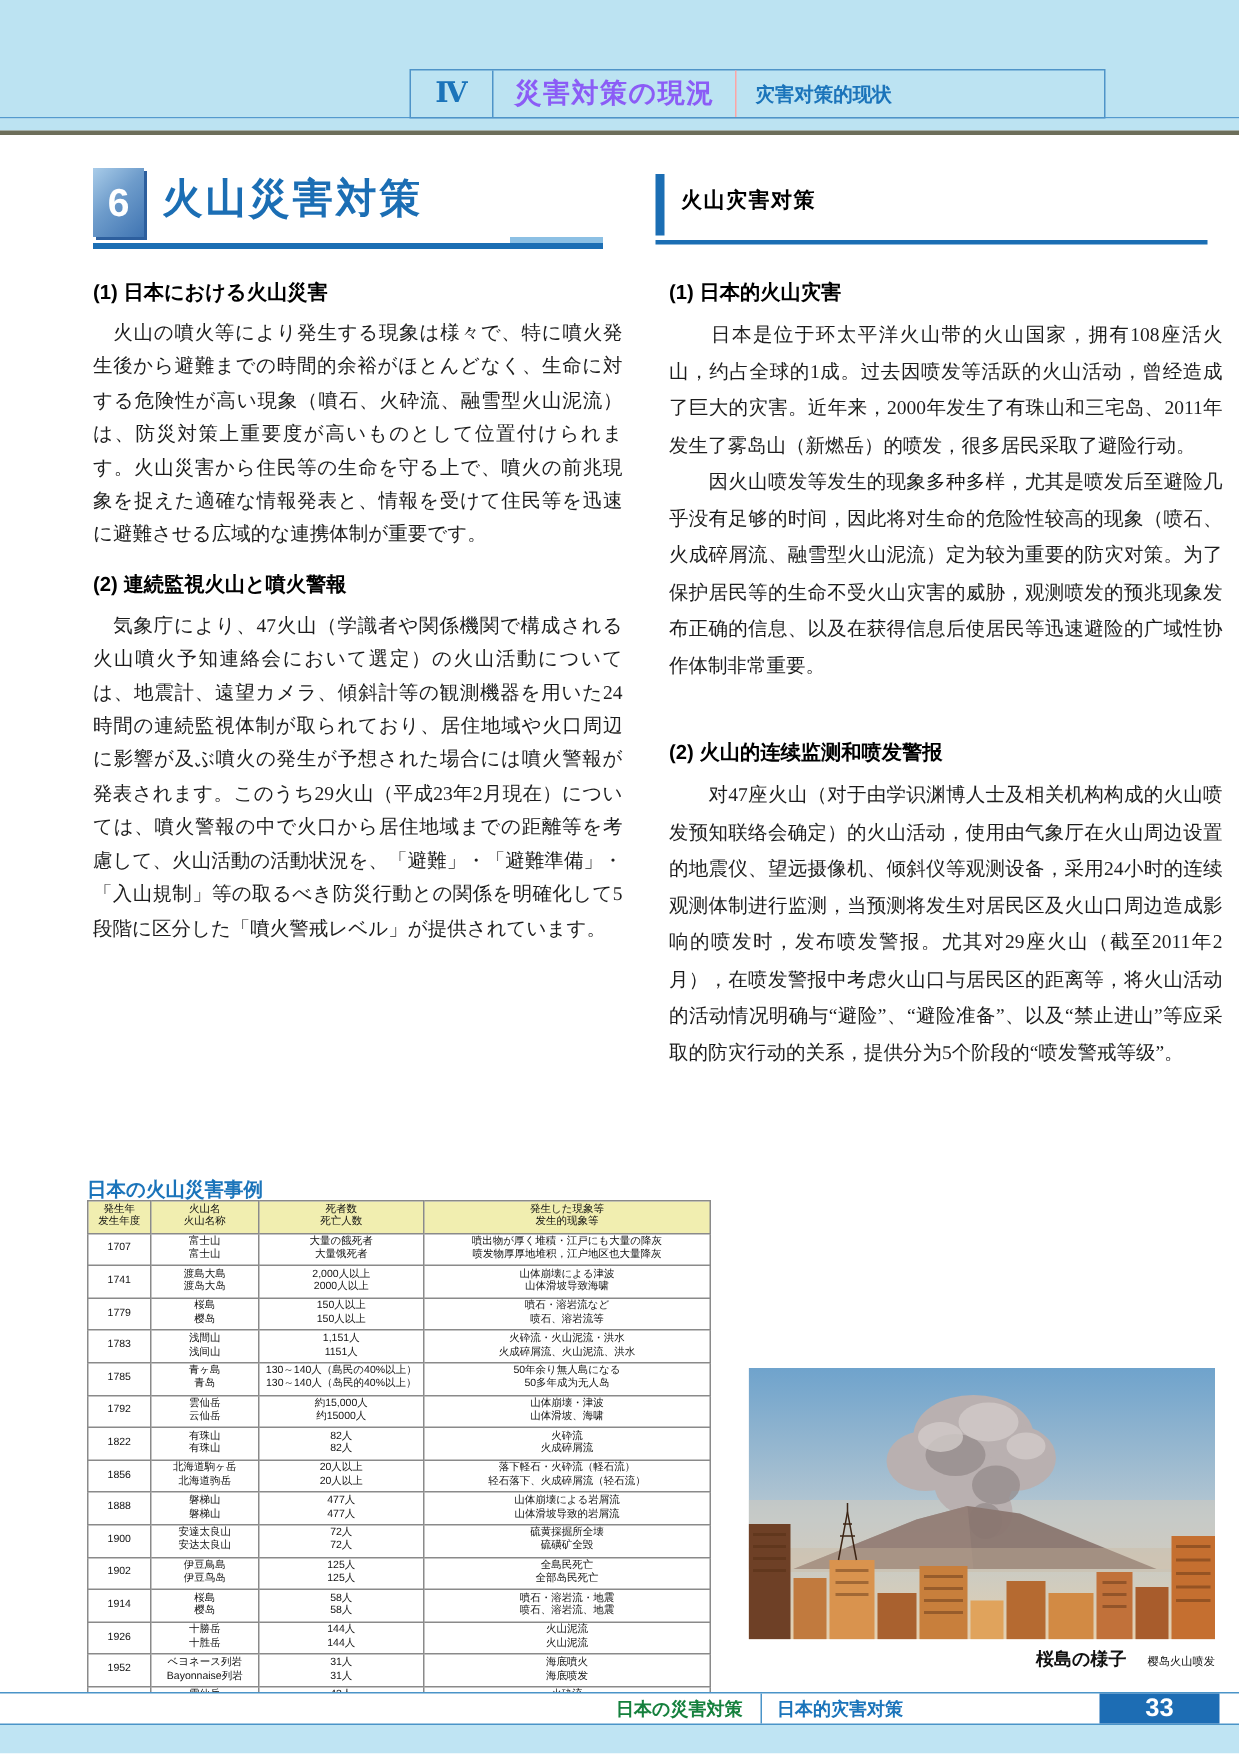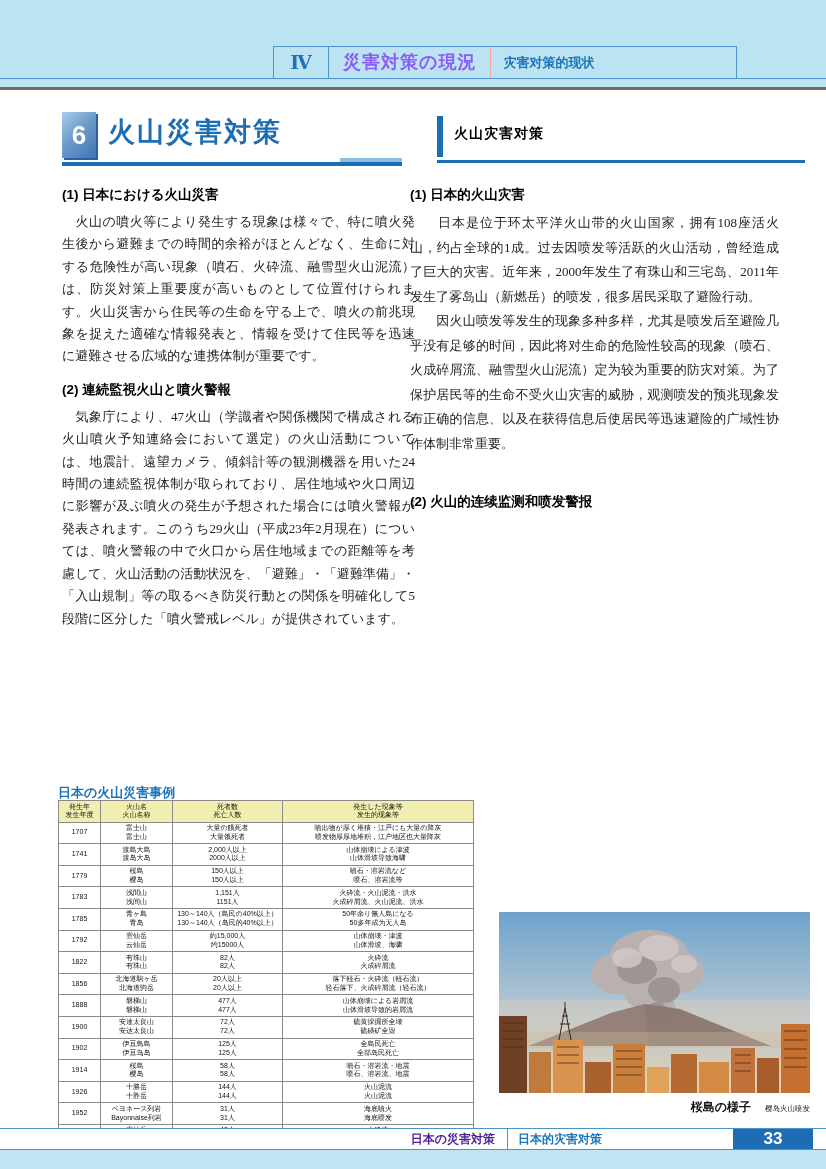--- a/index.html
+++ b/index.html
@@ -20,21 +20,21 @@
   .sec-num{position:absolute;left:62px;top:112px;width:34px;height:46px;background:linear-gradient(135deg,#a9cce9 0%,#6e9ccb 45%,#3f74b2 100%);color:#fff;font-size:26px;font-weight:bold;text-align:center;line-height:46px;box-shadow:2px 2px 0 #2d5f9e;}
   .sec-title-jp{position:absolute;left:108px;top:114px;font-size:27px;font-weight:bold;color:#1b6eb4;letter-spacing:2px;}
   .sec-underline-light{position:absolute;left:340px;top:158px;width:62px;height:8px;background:#8cc0e4;}
   .sec-underline{position:absolute;left:62px;top:162px;width:340px;height:4px;background:#1b6eb4;}
   .sec-bar-r{position:absolute;left:437px;top:116px;width:6px;height:41px;background:#1b6eb4;}
   .sec-title-cn{position:absolute;left:454px;top:125px;font-size:14px;font-weight:bold;color:#000000;letter-spacing:1px;}
   .sec-underline-r{position:absolute;left:437px;top:160px;width:368px;height:3px;background:#1b6eb4;}
   
   .col{position:absolute;color:#1c1c1c;}
   #left-col{left:62px;top:186px;width:353px;}
-  #right-col{left:410px;top:186px;width:369px;}
+  #right-col{left:446px;top:186px;width:369px;}
   .col h3{font-size:13.5px;font-weight:bold;color:#000;margin:0 0 7px 0;}
   .col p{font-family:"Liberation Serif","DejaVu Serif",serif;font-size:13px;text-align:justify;margin:0;color:#1d1d1d;}
   #left-col p{line-height:22.4px;}
   #right-col p{line-height:24.5px;}
   #left-col .h2{margin-top:13px;}
   #right-col .h2{margin-top:37px;}
   
   #table-block{position:absolute;left:58px;top:786px;width:415px;}
   .tbl-title-jp{font-size:13px;font-weight:bold;color:#1b74ba;margin:0;line-height:14px;}
   .tbl-title-cn{font-size:11px;font-weight:bold;color:#1b74ba;margin:0 0 5px 0;line-height:13px;}
@@ -43,21 +43,21 @@
   #vtable th,#vtable td{border:1px solid #8a8a8a;font-size:7px;line-height:8.8px;text-align:center;vertical-align:middle;padding:1.5px 2px;color:#111;}
   #vtable .l{display:block;}
   
   #photo{position:absolute;left:499px;top:912px;width:311px;height:181px;overflow:hidden;}
   #photo svg{display:block;}
   #photo-caption{position:absolute;left:499px;top:1097px;width:311px;text-align:right;white-space:nowrap;}
   .cap-jp{font-size:12px;font-weight:bold;color:#111;}
   .cap-cn{font-size:7.5px;color:#111;margin-left:14px;}
   
   #footer-band{position:absolute;left:0;top:1128px;width:826px;height:20px;background:#fff;border-top:1px solid #4a94c8;border-bottom:1px solid #4a94c8;display:flex;align-items:stretch;justify-content:flex-end;box-sizing:content-box;}
-  .ft-jp{font-size:12px;font-weight:bold;color:#4c1d95;line-height:20px;padding-right:12px;}
+  .ft-jp{font-size:12px;font-weight:bold;color:#15803d;line-height:20px;padding-right:12px;}
   .ft-div{width:1px;background:#4a94c8;}
   .ft-cn{font-size:12px;font-weight:bold;color:#1b74ba;line-height:20px;padding-left:10px;width:215px;}
   .ft-page{width:80px;background:#1d6db4;color:#fff;font-size:17px;font-weight:bold;text-align:center;line-height:20px;}
   .ft-spacer{width:13px;}
   #footer-strip{position:absolute;left:0;top:1150px;width:826px;height:19px;background:#bfe4f3;}
 </style>
 </head>
 <body>
 
 <div class="top-band"></div>
@@ -82,20 +82,21 @@
   <p>　火山の噴火等により発生する現象は様々で、特に噴火発生後から避難までの時間的余裕がほとんどなく、生命に対する危険性が高い現象（噴石、火砕流、融雪型火山泥流）は、防災対策上重要度が高いものとして位置付けられます。火山災害から住民等の生命を守る上で、噴火の前兆現象を捉えた適確な情報発表と、情報を受けて住民等を迅速に避難させる広域的な連携体制が重要です。</p>
   <h3 class="h2">(2) 連続監視火山と噴火警報</h3>
   <p>　気象庁により、47火山（学識者や関係機関で構成される火山噴火予知連絡会において選定）の火山活動については、地震計、遠望カメラ、傾斜計等の観測機器を用いた24時間の連続監視体制が取られており、居住地域や火口周辺に影響が及ぶ噴火の発生が予想された場合には噴火警報が発表されます。このうち29火山（平成23年2月現在）については、噴火警報の中で火口から居住地域までの距離等を考慮して、火山活動の活動状況を、「避難」・「避難準備」・「入山規制」等の取るべき防災行動との関係を明確化して5段階に区分した「噴火警戒レベル」が提供されています。</p>
 </div>
 
 <div class="col" id="right-col">
   <h3>(1) 日本的火山灾害</h3>
   <p>　　日本是位于环太平洋火山带的火山国家，拥有108座活火山，约占全球的1成。过去因喷发等活跃的火山活动，曾经造成了巨大的灾害。近年来，2000年发生了有珠山和三宅岛、2011年发生了雾岛山（新燃岳）的喷发，很多居民采取了避险行动。</p>
   <p>　　因火山喷发等发生的现象多种多样，尤其是喷发后至避险几乎没有足够的时间，因此将对生命的危险性较高的现象（喷石、火成碎屑流、融雪型火山泥流）定为较为重要的防灾对策。为了保护居民等的生命不受火山灾害的威胁，观测喷发的预兆现象发布正确的信息、以及在获得信息后使居民等迅速避险的广域性协作体制非常重要。</p>
   <h3 class="h2">(2) 火山的连续监测和喷发警报</h3>
+  <p>　　对47座火山（对于由学识渊博人士及相关机构构成的火山喷发预知联络会确定）的火山活动，使用由气象厅在火山周边设置的地震仪、望远摄像机、倾斜仪等观测设备，采用24小时的连续观测体制进行监测，当预测将发生对居民区及火山口周边造成影响的喷发时，发布喷发警报。尤其对29座火山（截至2011年2月），在喷发警报中考虑火山口与居民区的距离等，将火山活动的活动情况明确与“避险”、“避险准备”、以及“禁止进山”等应采取的防灾行动的关系，提供分为5个阶段的“喷发警戒等级”。</p>
 </div>
 
 <div id="table-block">
   <p class="tbl-title-jp">日本の火山災害事例</p>
   <table id="vtable">
     <colgroup>
         <col style="width:42px">
         <col style="width:72px">
         <col style="width:110px">
         <col style="width:191px">

